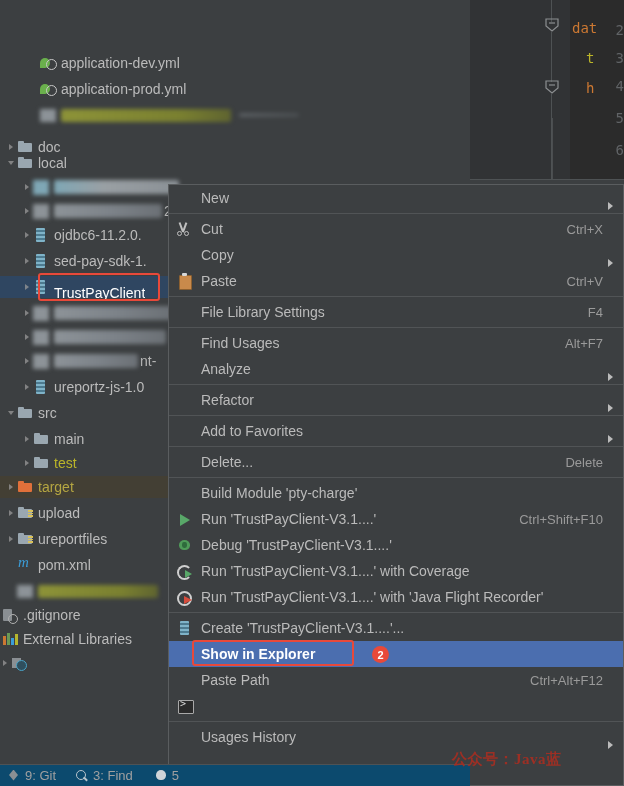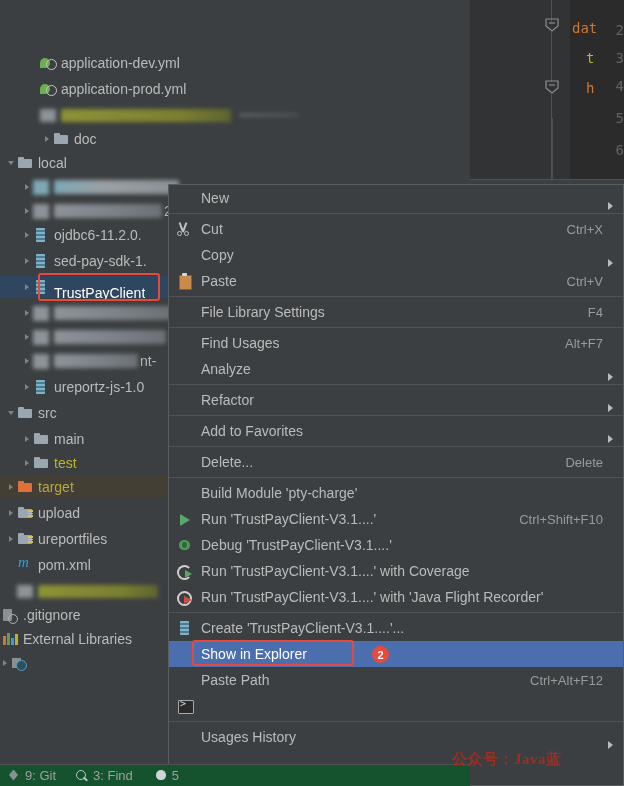--- a/index.html
+++ b/index.html
@@ -176,21 +176,21 @@
   }
   .mi-label { flex: 1 1 auto; }
   .mi-key { color: #9a9a9a; font-size: 13px; margin-left: 12px; }
   .mi-arrow { width: 10px; flex: 0 0 10px; position: relative; }
   .mi-arrow::before {
     content: ""; position: absolute; right: 0; top: 4px;
     border-left: 5px solid #bbbbbb; border-top: 4px solid transparent;
     border-bottom: 4px solid transparent;
   }
   .sep { height: 1px; background: #515456; margin: 2px 0; }
-  .mi.highlight { background: #4b6eaf; color: #ffffff; }
+  .mi.highlight { background: #4b6eaf; color: #ffffff; font-weight: bold; }
 
   
   .i-cut::before, .i-cut::after {
     content: ""; position: absolute; left: 7px; top: 1px; width: 1.5px; height: 10px;
     background: #c0c0c0; transform-origin: bottom center;
   }
   .i-cut::before { transform: rotate(20deg); }
   .i-cut::after  { transform: rotate(-20deg); }
   .i-cut i:nth-child(1), .i-cut i:nth-child(2) {
     position: absolute; bottom: 1px; width: 5px; height: 5px;
@@ -248,21 +248,21 @@
     background: #2b2b2b; border: 1px solid #a9a9a9; border-radius: 1px;
   }
   .i-term::after {
     content: ">"; position: absolute; left: 5px; top: 0px; font-size: 10px; color: #d8d8d8;
     font-family: "DejaVu Sans Mono", monospace;
   }
 
   
   .statusbar {
     position: absolute; left: 0; top: 764px; width: 470px; height: 22px;
-    background: #14532d; border-top: 1px solid #4e5254;
+    background: #0c4a6e; border-top: 1px solid #4e5254;
     display: flex; align-items: center; font-size: 13px; color: #a0a0a0;
   }
   .sb-item { display: flex; align-items: center; margin-left: 6px; white-space: nowrap; }
   .sb-ico { width: 16px; height: 14px; position: relative; margin-right: 3px; }
   .sb-ico.git::before {
     content: ""; position: absolute; left: 3px; top: 1px; width: 9px; height: 11px;
     background: #8a8f93; clip-path: polygon(50% 0,100% 50%,50% 100%,0 50%);
   }
   .sb-ico.find::before {
     content: ""; position: absolute; left: 2px; top: 1px; width: 8px; height: 8px;
@@ -333,21 +333,21 @@
       <div class="lbl">application-prod.yml</div>
     </div>
 
     <div class="row" style="top:104px;">
       <div style="width:40px"></div>
       <div class="ico" style="background:#8d9398;filter:blur(2px);width:13px;height:13px;"></div>
       <div class="blur olive" style="width:170px;"></div>
       <div class="blur tail" style="width:60px;margin-left:8px;height:4px;opacity:.5;"></div>
     </div>
 
-    <div class="row" style="top:128px;margin-left:36px;">
+    <div class="row" style="top:136px;">
       <div style="width:6px"></div>
       <div class="arrow"></div>
       <div class="ico folder"></div>
       <div class="lbl">doc</div>
     </div>
 
     <div class="row" style="top:152px;">
       <div style="width:6px"></div>
       <div class="arrow open"></div>
       <div class="ico folder"></div>

